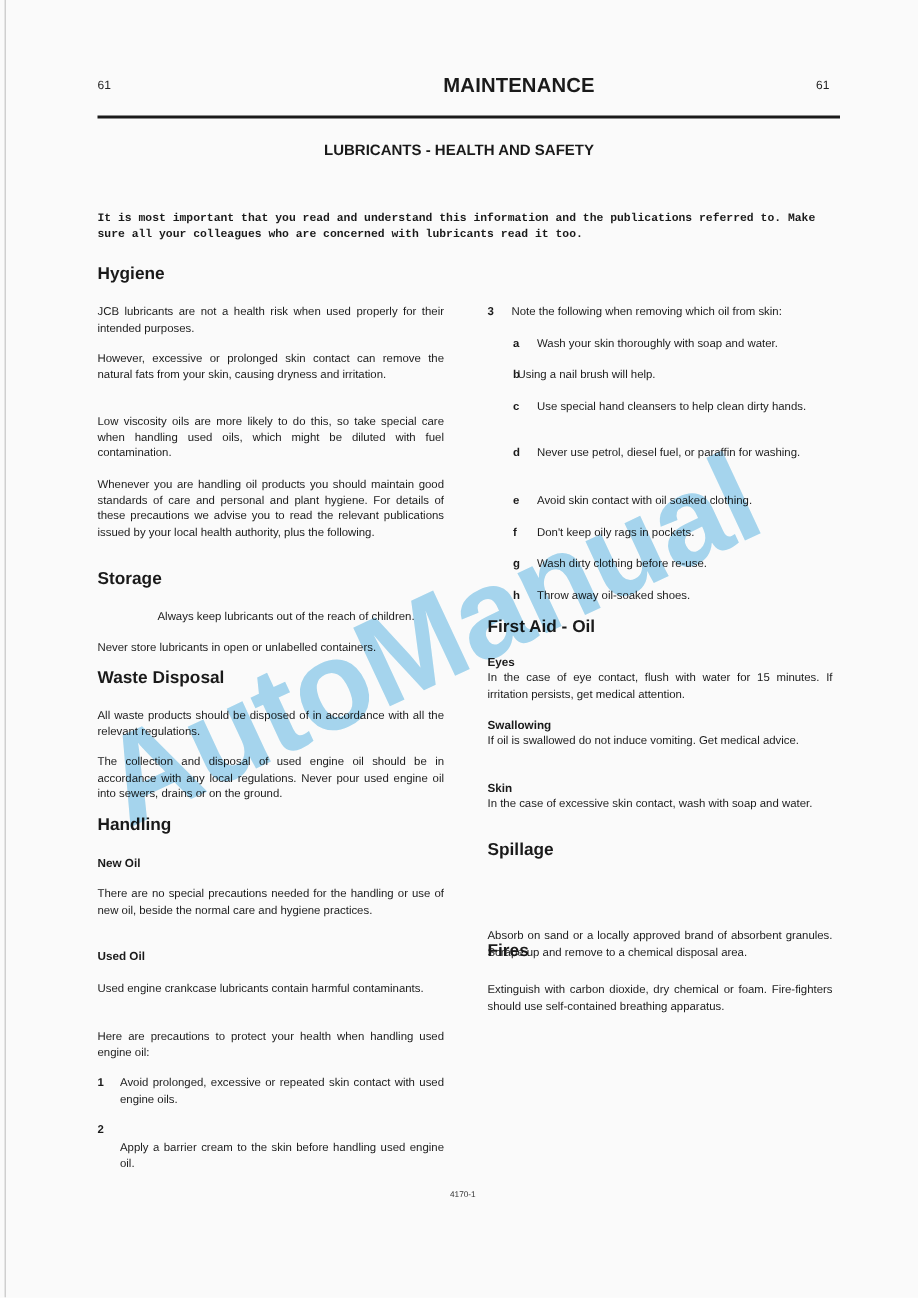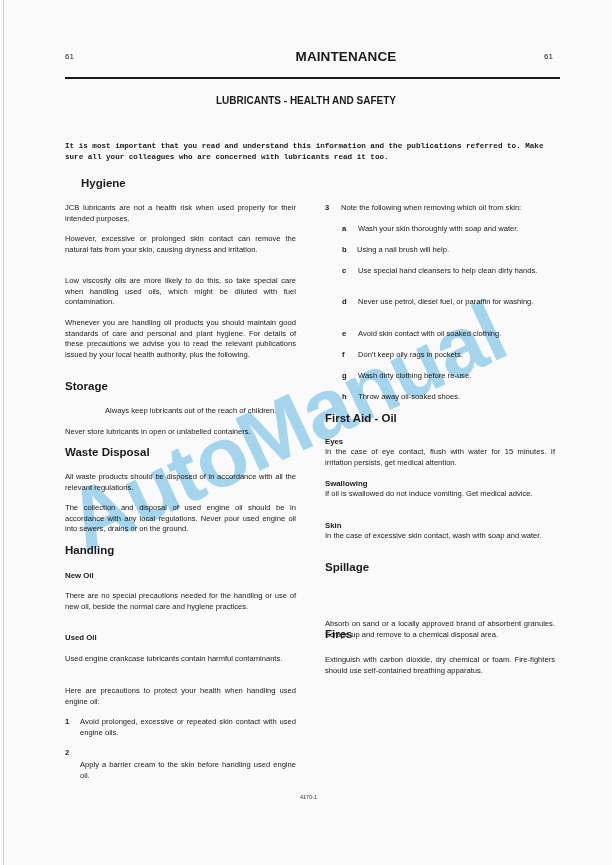--- a/index.html
+++ b/index.html
@@ -79,21 +79,21 @@
 
 <div class="page-num left">61</div>
 <div class="section-title">MAINTENANCE</div>
 <div class="page-num right">61</div>
 <div class="header-rule"></div>
 
 <div class="subtitle">LUBRICANTS - HEALTH AND SAFETY</div>
 <div class="intro">It is most important that you read and understand this information and the publications referred to. Make sure all your colleagues who are concerned with lubricants read it too.</div>
 
 <div class="col left">
-  <div class="h2" style="top:177px;left:16px;">Hygiene</div>
+  <div class="h2" style="top:177px;left:0;">Hygiene</div>
   <div class="p" style="top:203px;left:0;width:231px;">JCB lubricants are not a health risk when used properly for their intended purposes.</div>
   <div class="p" style="top:234px;left:0;width:231px;">However, excessive or prolonged skin contact can remove the natural fats from your skin, causing dryness and irritation.</div>
   <div class="p" style="top:276px;left:0;width:231px;">Low viscosity oils are more likely to do this, so take special care when handling used oils, which might be diluted with fuel contamination.</div>
   <div class="p" style="top:318px;left:0;width:231px;">Whenever you are handling oil products you should maintain good standards of care and personal and plant hygiene. For details of these precautions we advise you to read the relevant publications issued by your local health authority, plus the following.</div>
 
   <div class="h2" style="top:380px;left:0;">Storage</div>
   <div class="p" style="top:406px;left:16px;width:231px;margin-left:24px;">Always keep lubricants out of the reach of children.</div>
   <div class="p" style="top:427px;left:0;width:231px;">Never store lubricants in open or unlabelled containers.</div>
 
   <div class="h2" style="top:446px;left:0;">Waste Disposal</div>
@@ -114,21 +114,21 @@
   <div class="li-text" style="top:748px;left:15px;width:216px;margin-top:12px;">Apply a barrier cream to the skin before handling used engine oil.</div>
 </div>
 
 <div class="col right">
   <div class="li-num" style="top:203px;left:0;">3</div>
   <div class="li-text" style="top:203px;left:16px;width:214px;">Note the following when removing which oil from skin:</div>
 
   <div class="li-num" style="top:224px;left:17px;">a</div>
   <div class="li-text" style="top:224px;left:33px;width:197px;">Wash your skin thoroughly with soap and water.</div>
   <div class="li-num" style="top:245px;left:17px;">b</div>
-  <div class="li-text" style="top:245px;left:32px;width:197px;">Using a nail brush will help.</div>
+  <div class="li-text" style="top:245px;left:20px;width:197px;">Using a nail brush will help.</div>
   <div class="li-num" style="top:266px;left:17px;">c</div>
   <div class="li-text" style="top:266px;left:33px;width:197px;">Use special hand cleansers to help clean dirty hands.</div>
   <div class="li-num" style="top:297px;left:17px;">d</div>
   <div class="li-text" style="top:297px;left:33px;width:197px;">Never use petrol, diesel fuel, or paraffin for washing.</div>
   <div class="li-num" style="top:329px;left:17px;">e</div>
   <div class="li-text" style="top:329px;left:33px;width:197px;">Avoid skin contact with oil soaked clothing.</div>
   <div class="li-num" style="top:350px;left:17px;">f</div>
   <div class="li-text" style="top:350px;left:33px;width:197px;">Don't keep oily rags in pockets.</div>
   <div class="li-num" style="top:371px;left:17px;">g</div>
   <div class="li-text" style="top:371px;left:33px;width:197px;">Wash dirty clothing before re-use.</div>

